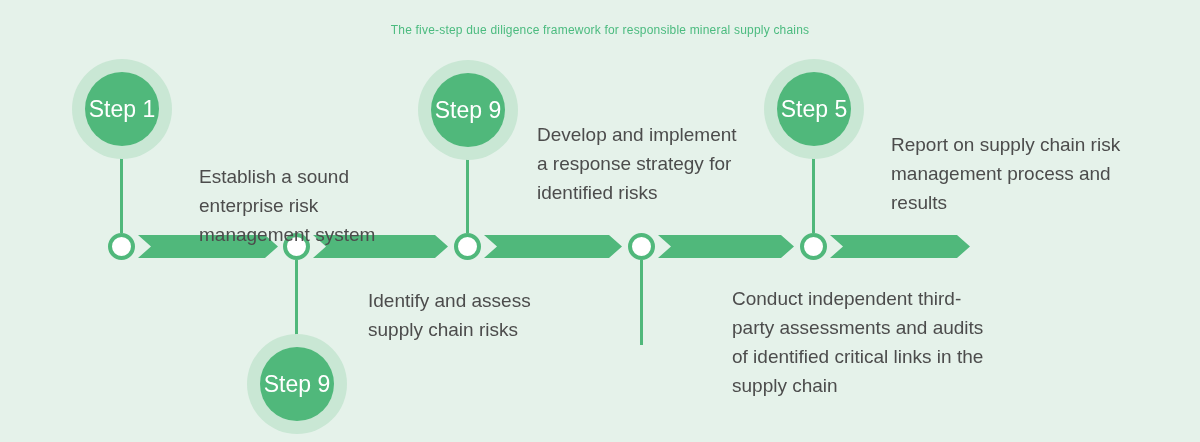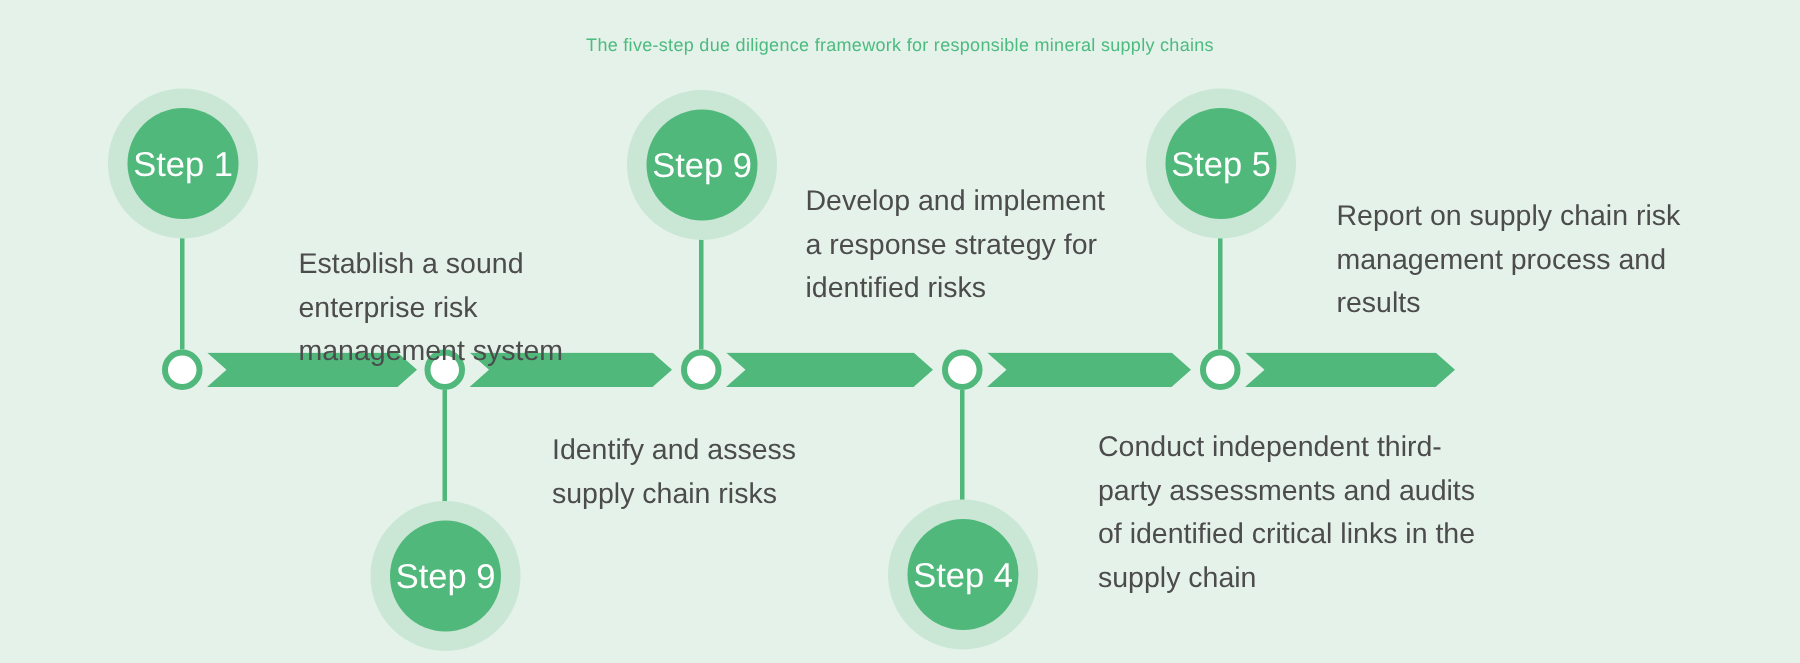--- a/index.html
+++ b/index.html
@@ -110,25 +110,20 @@
   <div class="halo s2">
     <div class="step-circle">
       <span class="step-label">Step 9</span>
     </div>
   </div>
   <div class="halo s3">
     <div class="step-circle">
       <span class="step-label">Step 9</span>
     </div>
   </div>
-  <div class="halo s4">
-    <div class="step-circle">
-      <span class="step-label">Step 4</span>
-    </div>
-  </div>
   <div class="halo s5">
     <div class="step-circle">
       <span class="step-label">Step 5</span>
     </div>
   </div>
 
   <div class="desc d1">Establish a sound
 enterprise risk
 management system</div>
   <div class="desc d3">Develop and implement

